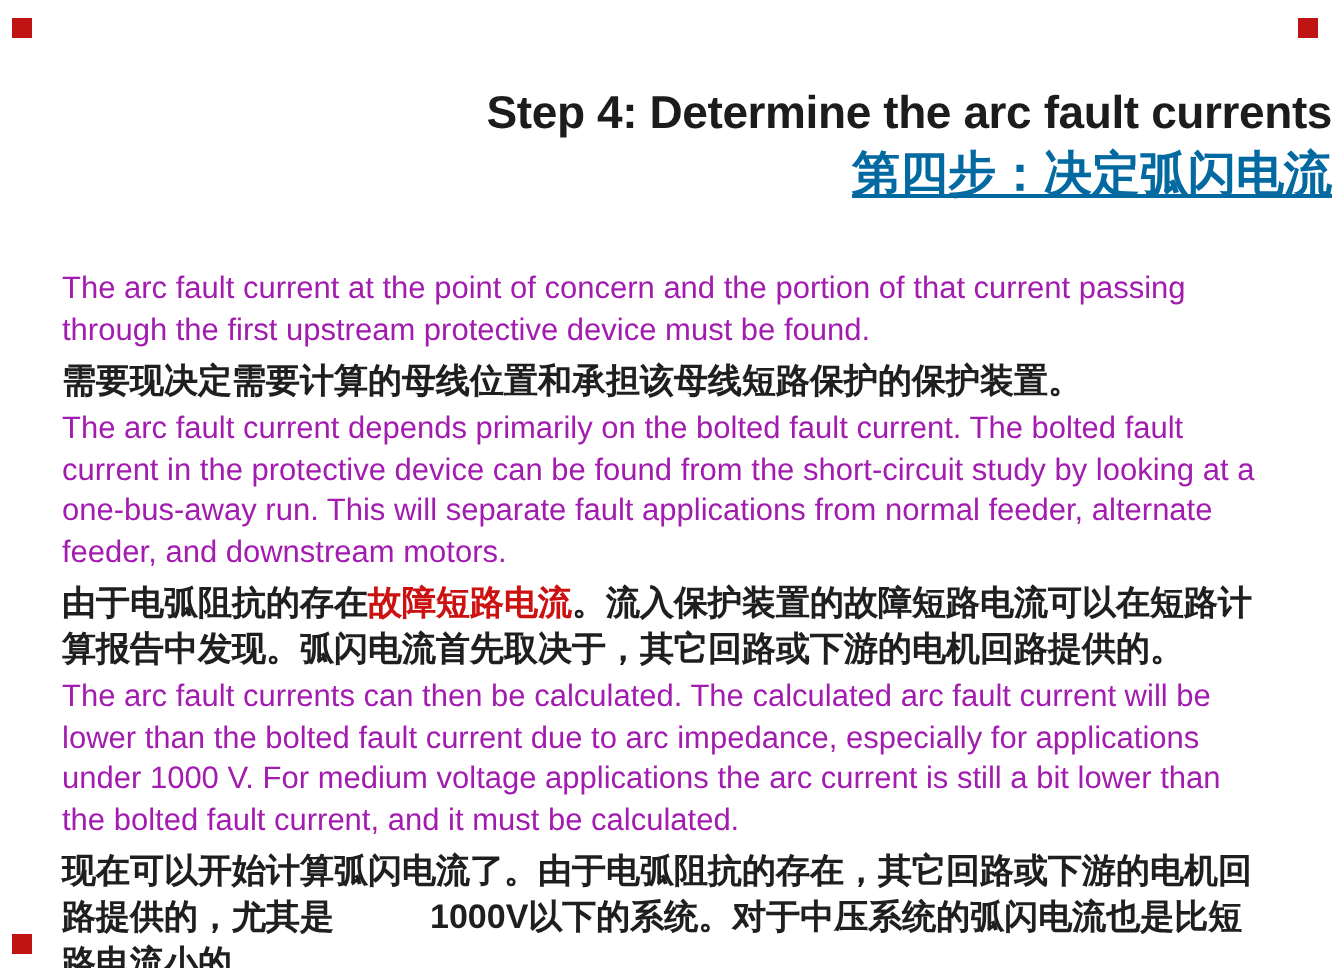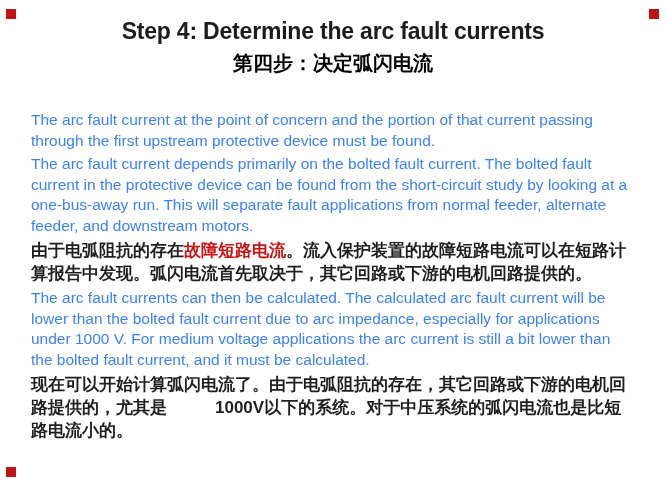--- a/index.html
+++ b/index.html
@@ -19,50 +19,51 @@
     position: absolute;
     width: 10px;
     height: 10px;
     background: #c01414;
   }
   .marker-tl { left: 6px;  top: 9px; }
   .marker-tr { left: 649px; top: 9px; }
   .marker-bl { left: 6px;  top: 467px; }
 
   .title-block {
-    margin-top: 16px;
-    text-align: center;
+    margin-top: 41px;
+    text-align: right;
     color: #1c1c1c;
   }
   .title-en {
     font-size: 23px;
     line-height: 30px;
     font-weight: 600;
     letter-spacing: -0.2px;
     color: #1c1c1c;
   }
   .title-zh {
-    font-size: 20px;
+    font-size: 24px;
     line-height: 34px;
     font-weight: 700;
     font-family: "Liberation Serif", "DejaVu Serif", serif;
-    color: #000000;
+    color: #0369a1;
+    text-decoration: underline;
   }
 
   .body-block {
     margin: 30px 31px 0 31px;
     width: 604px;
     color: #1f1f1f;
   }
   p { margin: 0 0 3px 0; }
   .para-en {
     font-size: 15.5px;
     line-height: 20.5px;
     font-weight: 500;
-    color: #3b82f6;
+    color: #a21caf;
   }
   .para-zh {
     font-size: 17px;
     line-height: 23px;
     font-weight: 700;
     font-family: "Liberation Serif", "DejaVu Serif", serif;
     color: #1f1f1f;
   }
   .red-text { color: #cc1111; margin-top: 10px; }
   .bold-sans {
@@ -82,20 +83,21 @@
 
   <div class="title-block">
     <div class="title-en">Step 4: Determine the arc fault currents</div>
     <div class="title-zh">第四步：决定弧闪电流</div>
   </div>
 
   <div class="body-block">
 
     <p class="para-en">The arc fault current at the point of concern and the portion of that current passing through the first upstream protective device must be found.</p>
 
+    <p class="para-zh">需要现决定需要计算的母线位置和承担该母线短路保护的保护装置。</p>
 
     <p class="para-en">The arc fault current depends primarily on the bolted fault current. The bolted fault current in the protective device can be found from the short-circuit study by looking at a one-bus-away run. This will separate fault applications from normal feeder, alternate feeder, and downstream motors.</p>
 
     <p class="para-zh"><span>由于电弧阻抗的存在</span><span class="red-text">故障短路电流</span><span>。流入保护装置的故障短路电流可以在短路计算报告中发现。弧闪电流首先取决于，其它回路或下游的电机回路提供的。</span></p>
 
     <p class="para-en">The arc fault currents can then be calculated. The calculated arc fault current will be lower than the bolted fault current due to arc impedance, especially for applications under 1000 V. For medium voltage applications the arc current is still a bit lower than the bolted fault current, and it must be calculated.</p>
 
     <p class="para-zh"><span>现在可以开始计算弧闪电流了。由于电弧阻抗的存在，其它回路或下游的电机回路提供的，尤其是</span><span class="bold-sans">1000V</span><span>以下的系统。对于中压系统的弧闪电流也是比短路电流小的。</span></p>
 
   </div>

